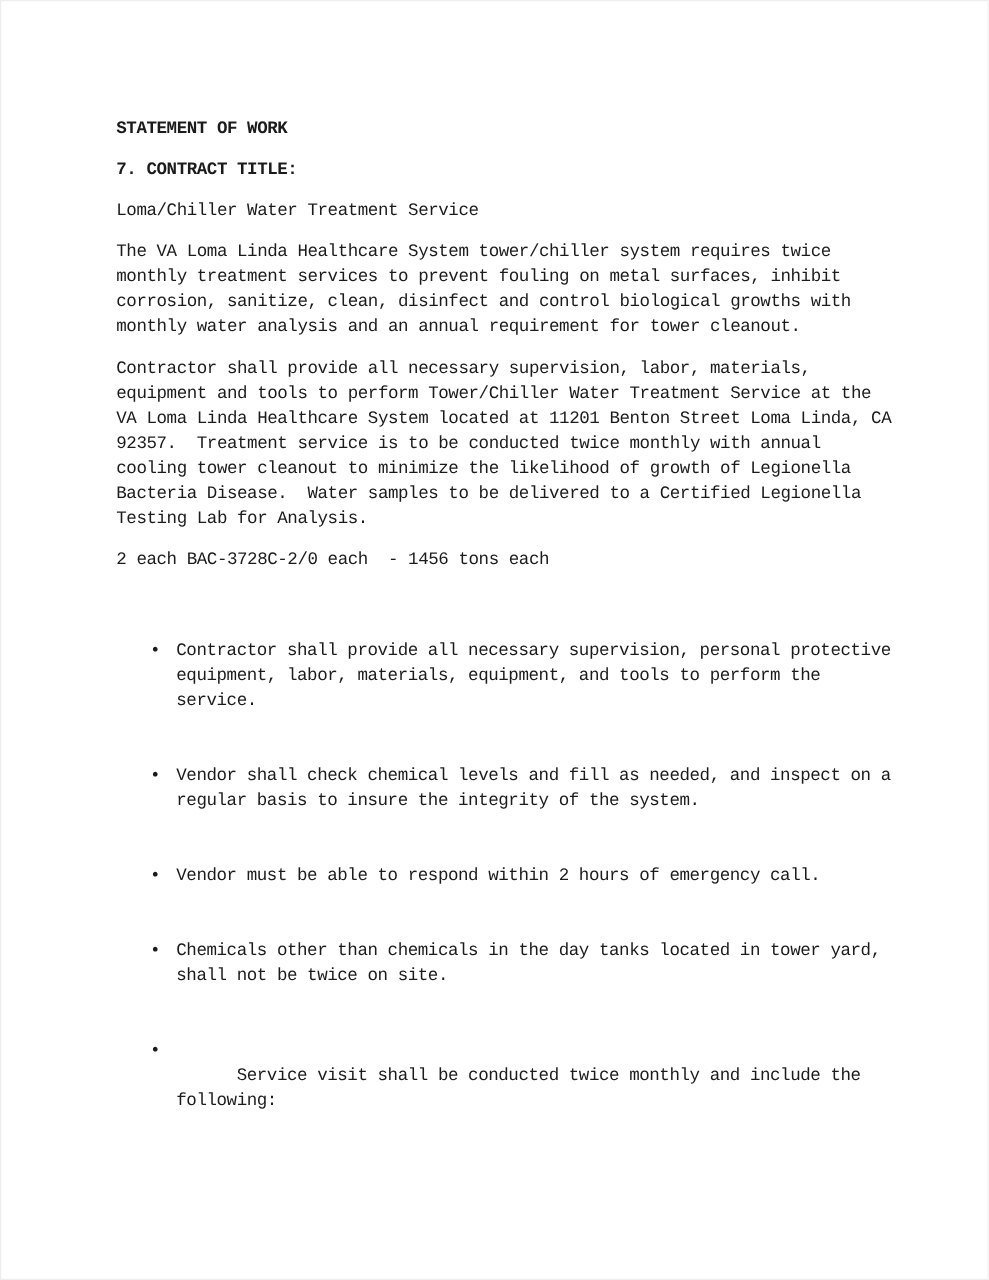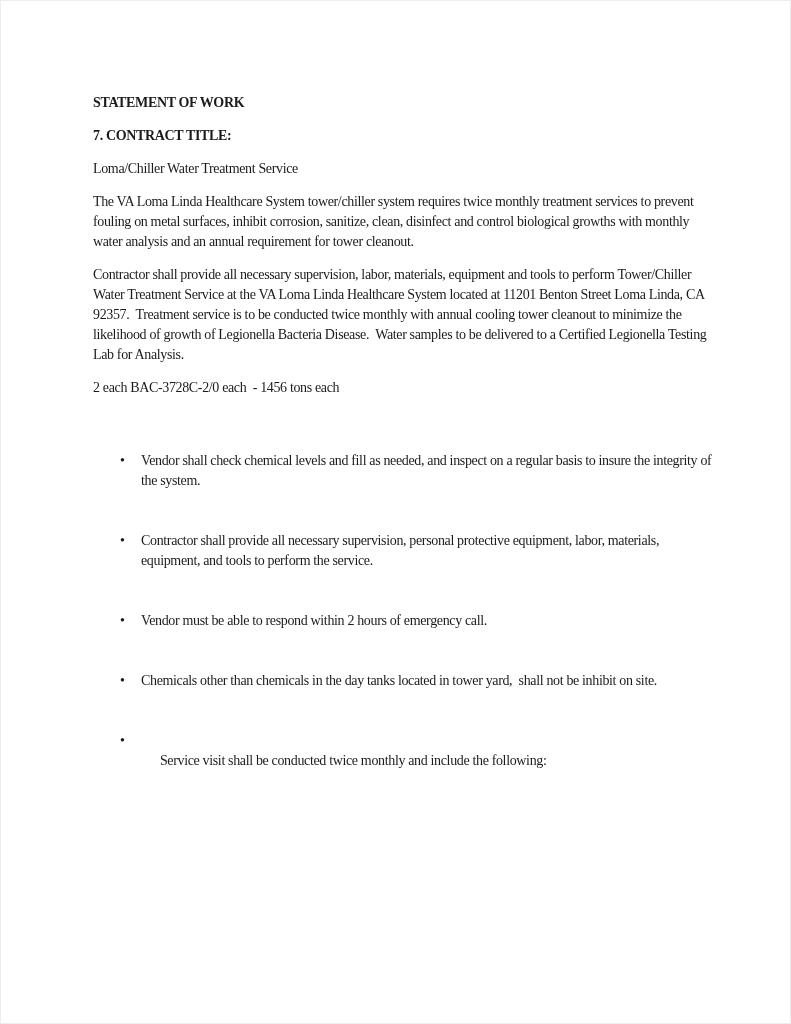--- a/index.html
+++ b/index.html
@@ -8,21 +8,21 @@
     background: #ffffff;
   }
   .page {
     position: relative;
     width: 791px;
     height: 1024px;
     box-sizing: border-box;
     background: #ffffff;
     border: 1px solid #ededed;
     padding: 92px 70px 60px 92px;
-    font-family: Liberation Serif, serif;
+    font-family: Liberation Mono, monospace;
     font-size: 14px;
     letter-spacing: -0.35px;
     line-height: 20px;
     color: #1b1b1b;
     overflow: hidden;
   }
   .page * {
     white-space: pre-wrap;
   }
   h1, h2, p, ul, ol {
@@ -64,24 +64,24 @@
   <p>Loma/Chiller Water Treatment Service</p>
 
   <p>The VA Loma Linda Healthcare System tower/chiller system requires twice monthly treatment services to prevent fouling on metal surfaces, inhibit corrosion, sanitize, clean, disinfect and control biological growths with monthly water analysis and an annual requirement for tower cleanout.</p>
 
   <p>Contractor shall provide all necessary supervision, labor, materials, equipment and tools to perform Tower/Chiller Water Treatment Service at the VA Loma Linda Healthcare System located at 11201 Benton Street Loma Linda, CA  92357.  Treatment service is to be conducted twice monthly with annual cooling tower cleanout to minimize the likelihood of growth of Legionella Bacteria Disease.  Water samples to be delivered to a Certified Legionella Testing Lab for Analysis.</p>
 
   <p>2 each BAC-3728C-2/0 each  - 1456 tons each</p>
 
 
   <ul class="bullets">
+    <li>Contractor shall provide all necessary supervision, personal protective equipment, labor, materials, equipment, and tools to perform the service.</li>
     <li>Vendor shall check chemical levels and fill as needed, and inspect on a regular basis to insure the integrity of the system.</li>
-    <li>Contractor shall provide all necessary supervision, personal protective equipment, labor, materials, equipment, and tools to perform the service.</li>
     <li>Vendor must be able to respond within 2 hours of emergency call.</li>
-    <li>Chemicals other than chemicals in the day tanks located in tower yard,  shall not be inhibit on site.</li>
+    <li>Chemicals other than chemicals in the day tanks located in tower yard,  shall not be twice on site.</li>
     <li>
       <span>Service visit shall be conducted twice monthly and include the following:</span>
       <ol class="alpha">
         
         
         
         
         
         
       </ol>

